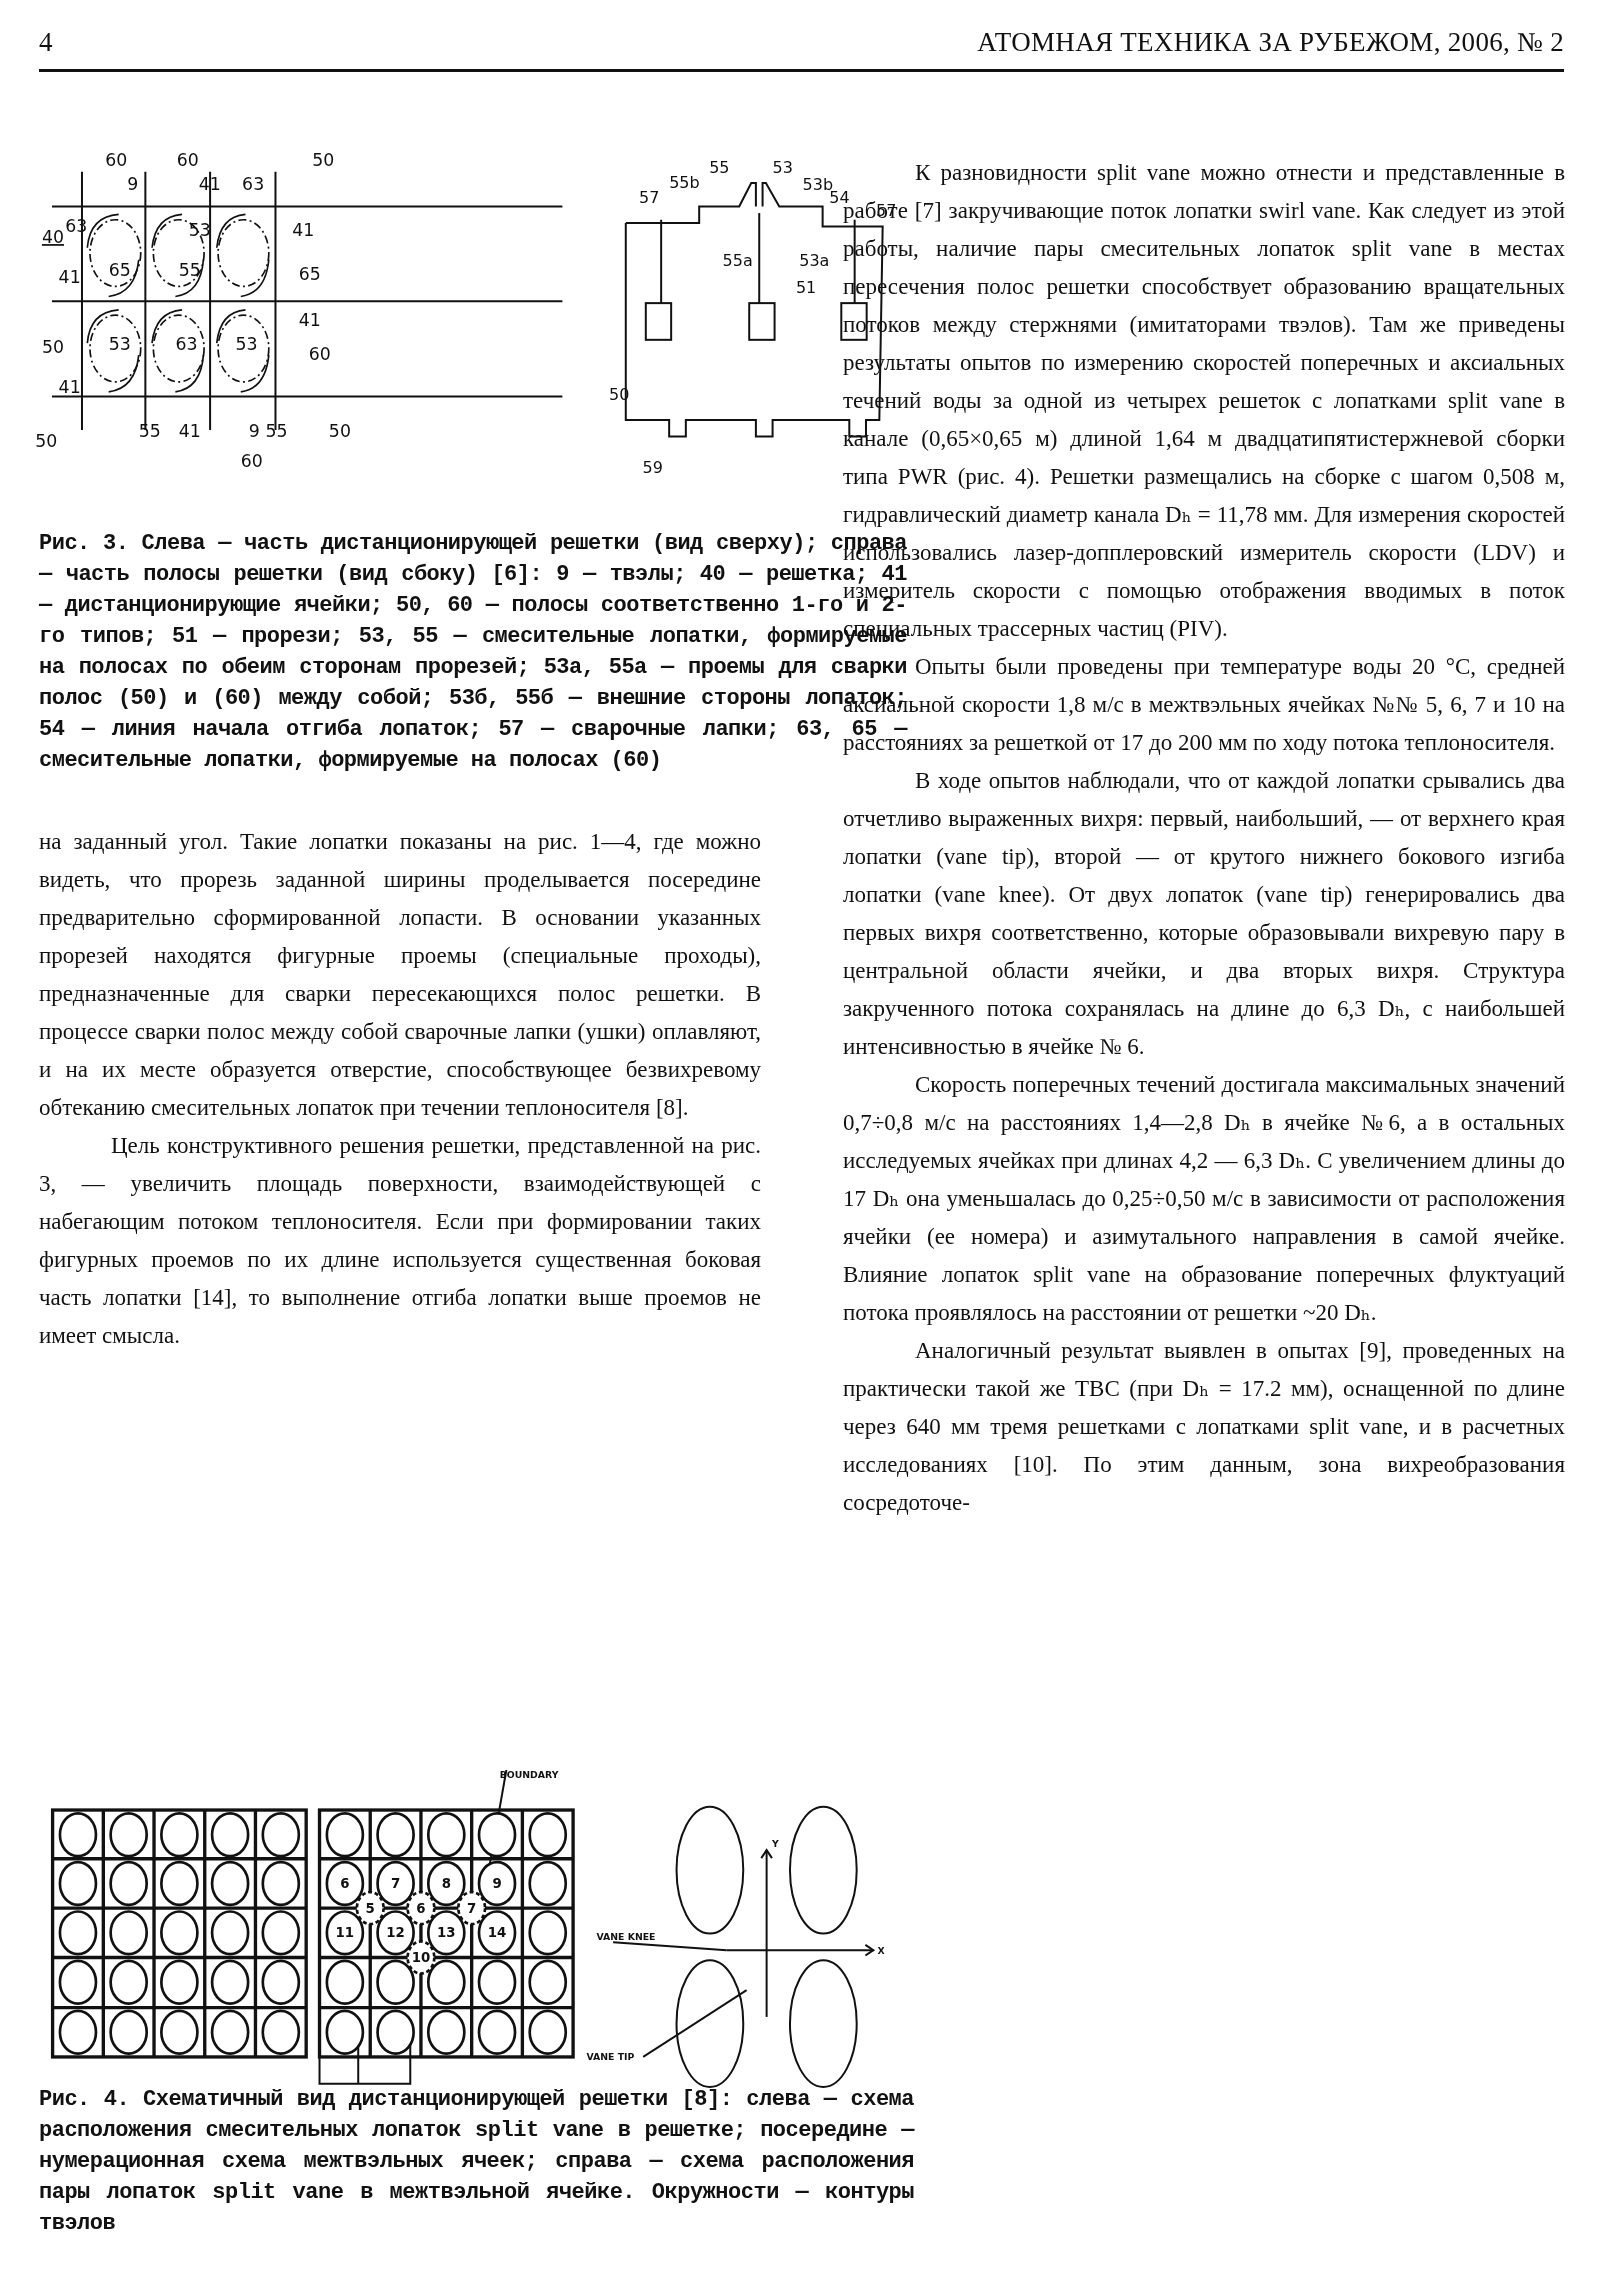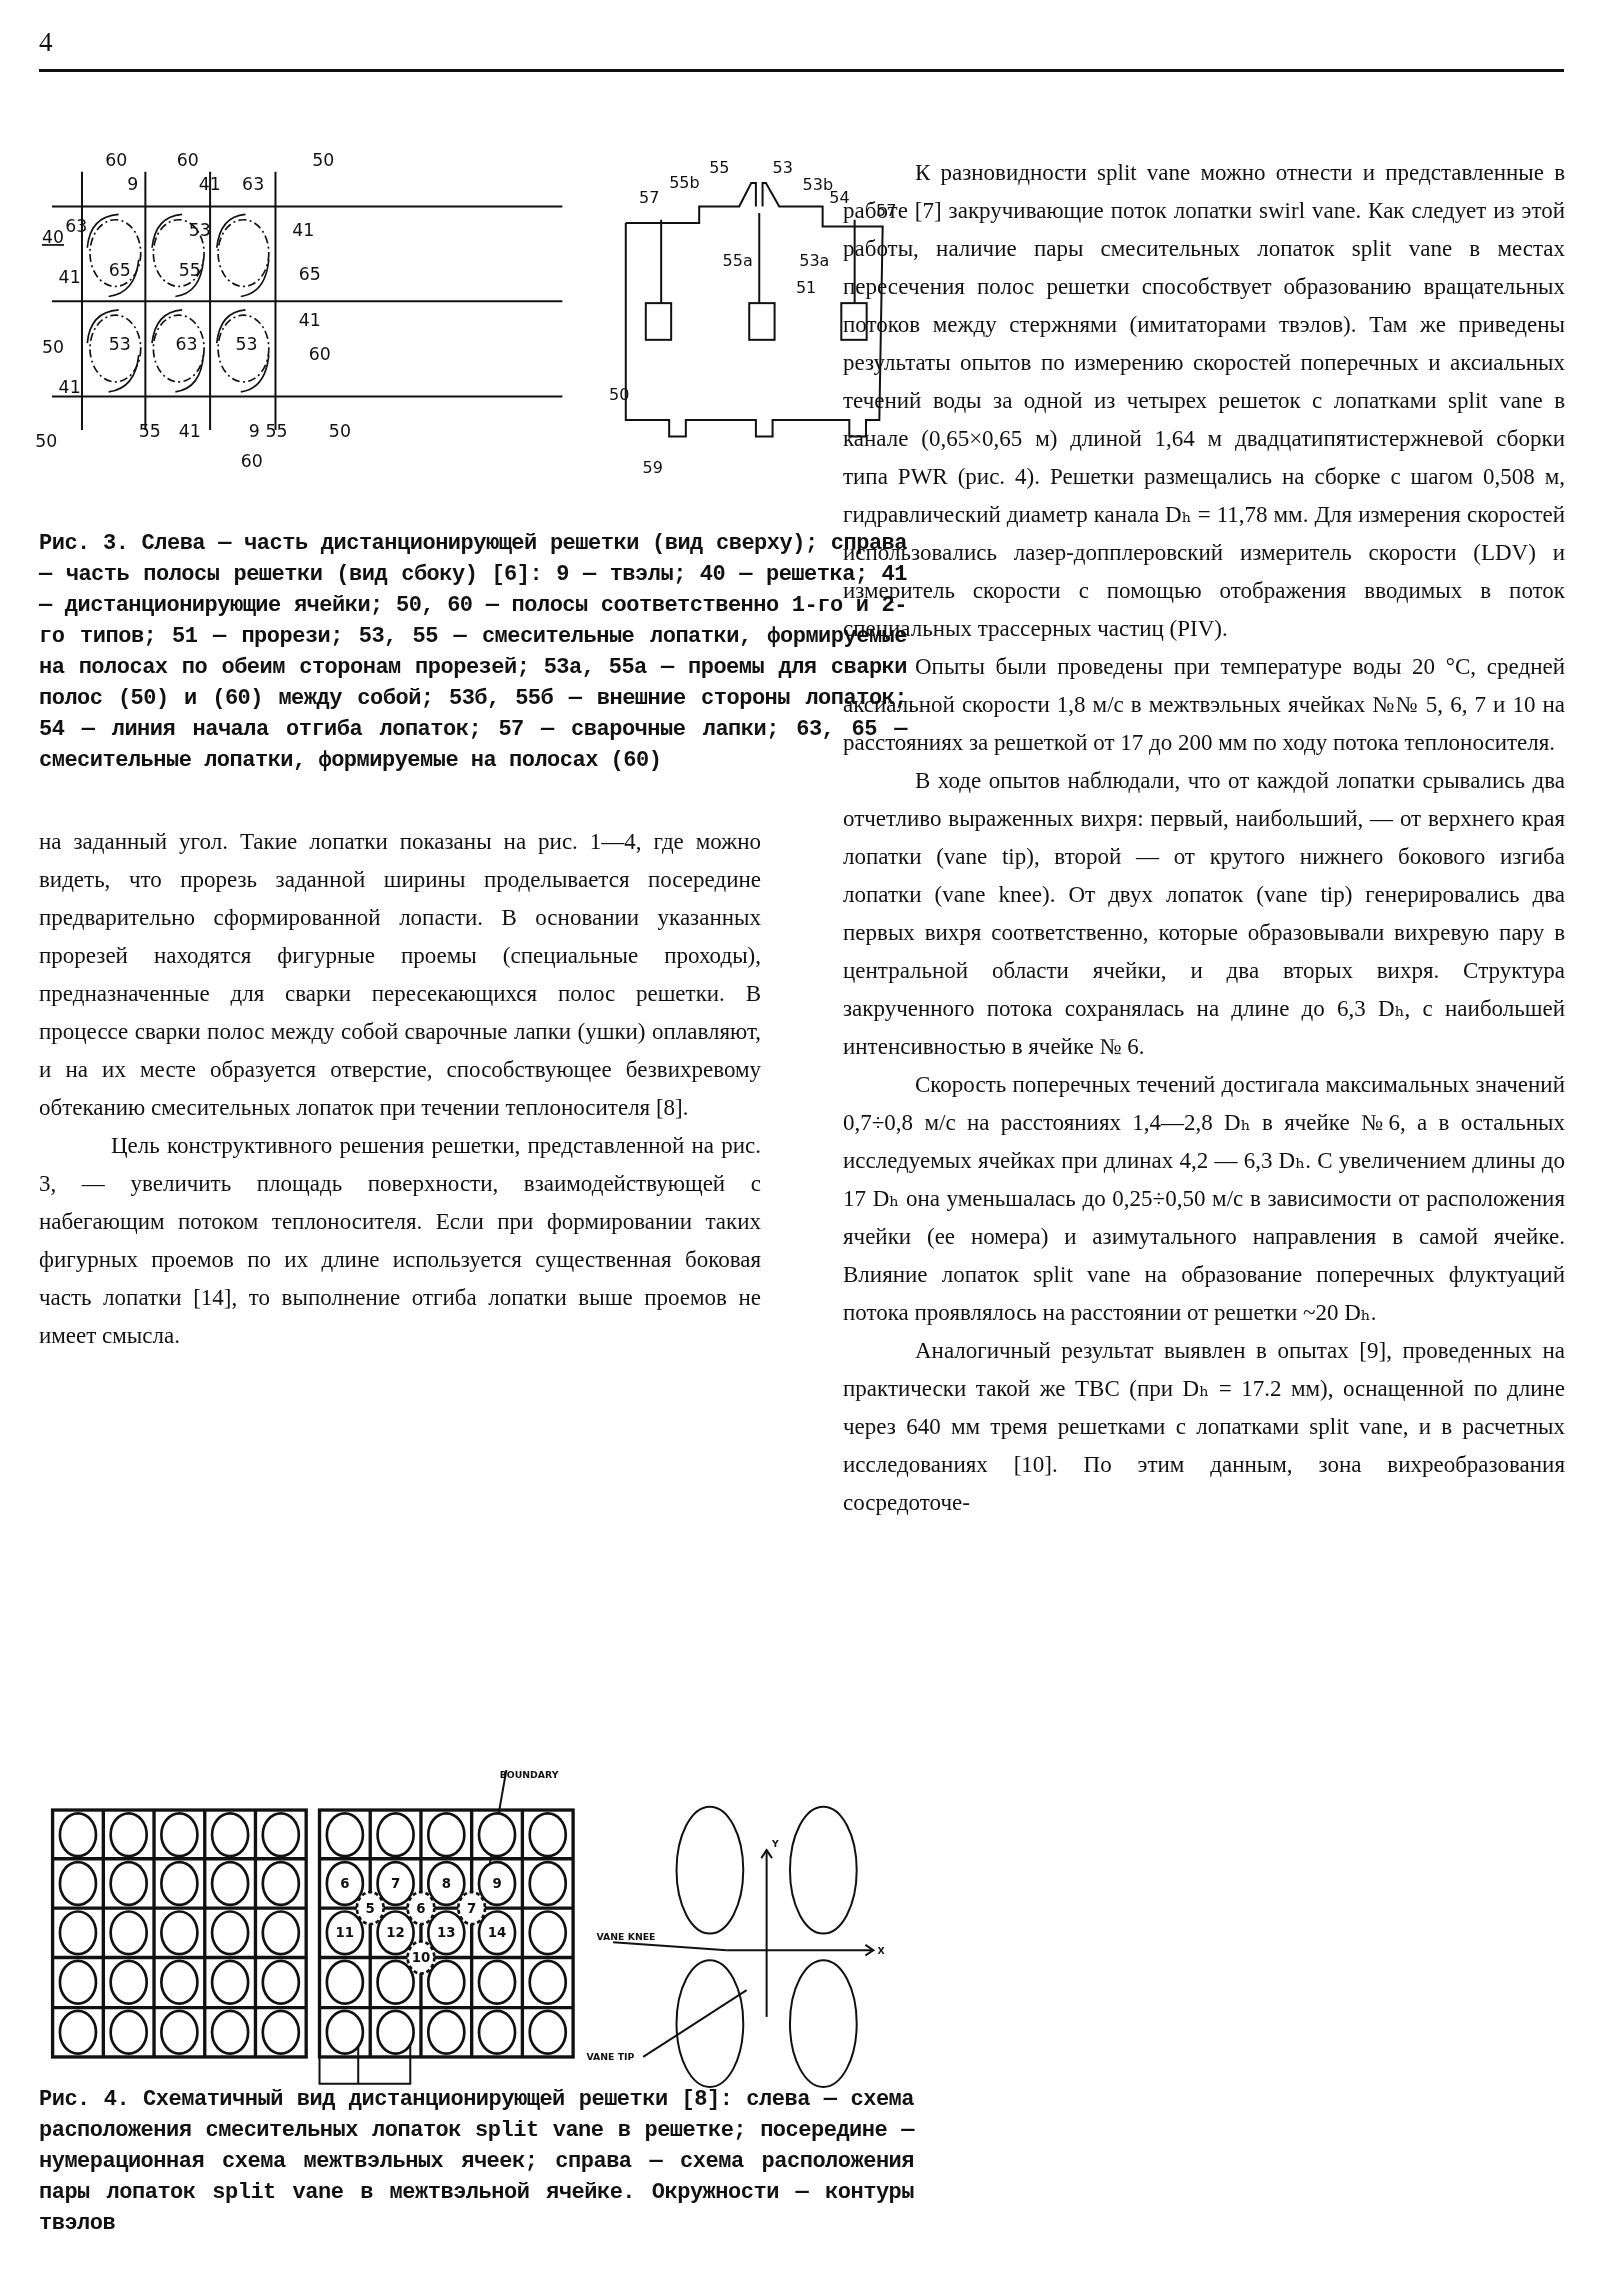--- a/index.html
+++ b/index.html
@@ -20,20 +20,21 @@
 
   .fig3 { position: absolute; left: 28px; top: 130px; width: 922px; height: 387px; margin-top: 23px; }
   .fig4 { position: absolute; left: 39px; top: 1770px; width: 868px; height: 347px; }
   svg text { font-family: "DejaVu Sans", sans-serif; }
 </style>
 </head>
 <body>
 
 <div class="header">
   <span class="page-num">4</span>
+  <span class="journal">АТОМНАЯ ТЕХНИКА ЗА РУБЕЖОМ, 2006, № 2</span>
 </div>
 <div class="header-rule"></div>
 
 <div class="fig3">
   <svg width="922" height="387" viewBox="0 0 1380 580">
     <g stroke="#111" stroke-width="3" fill="none">
 
       <line x1="35" y1="80" x2="800" y2="80"></line>
       <line x1="35" y1="222" x2="800" y2="222"></line>
       <line x1="35" y1="365" x2="800" y2="365"></line>

